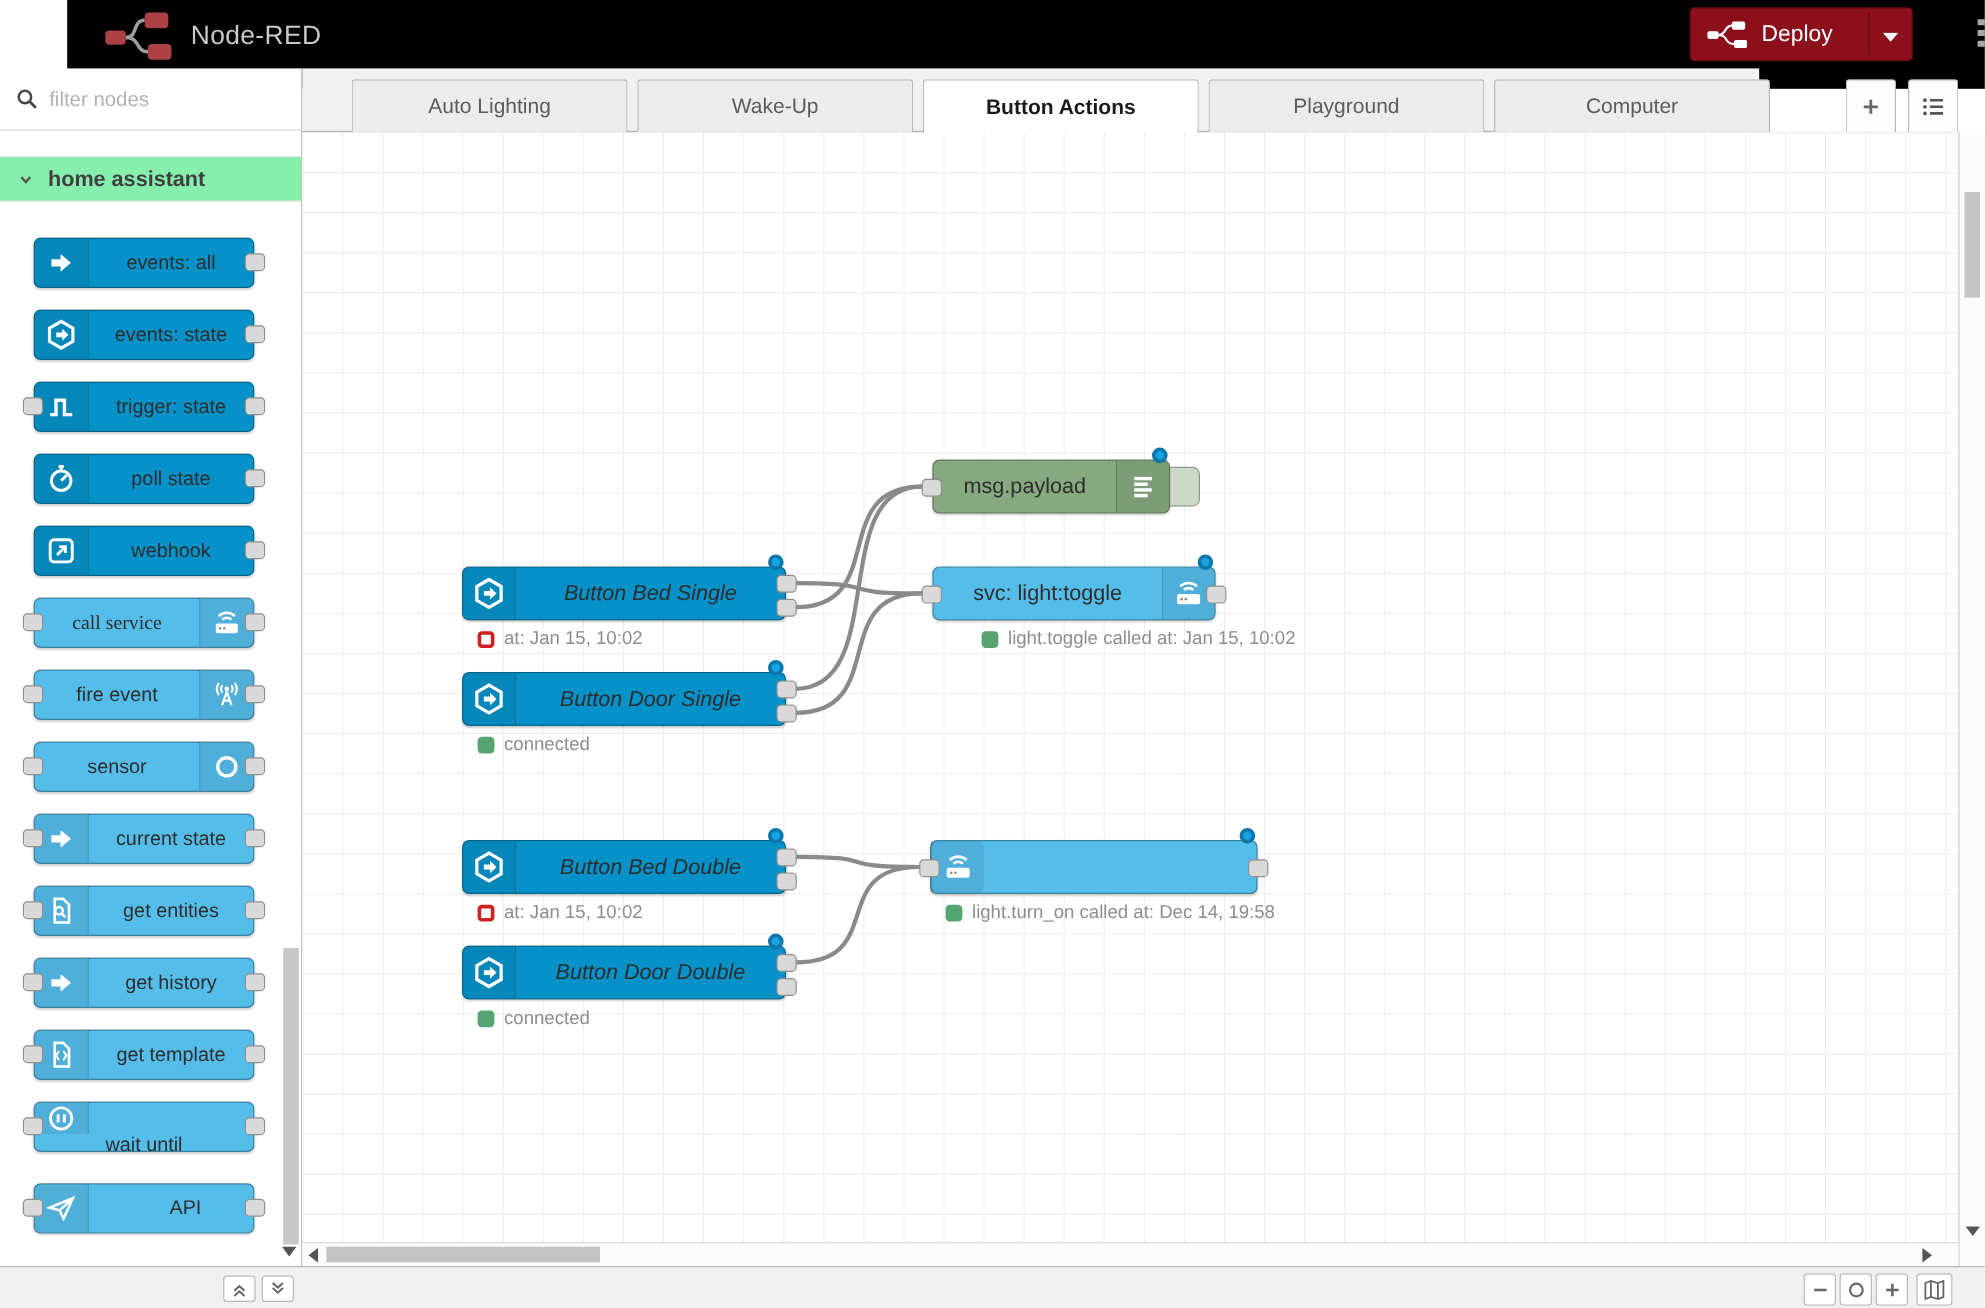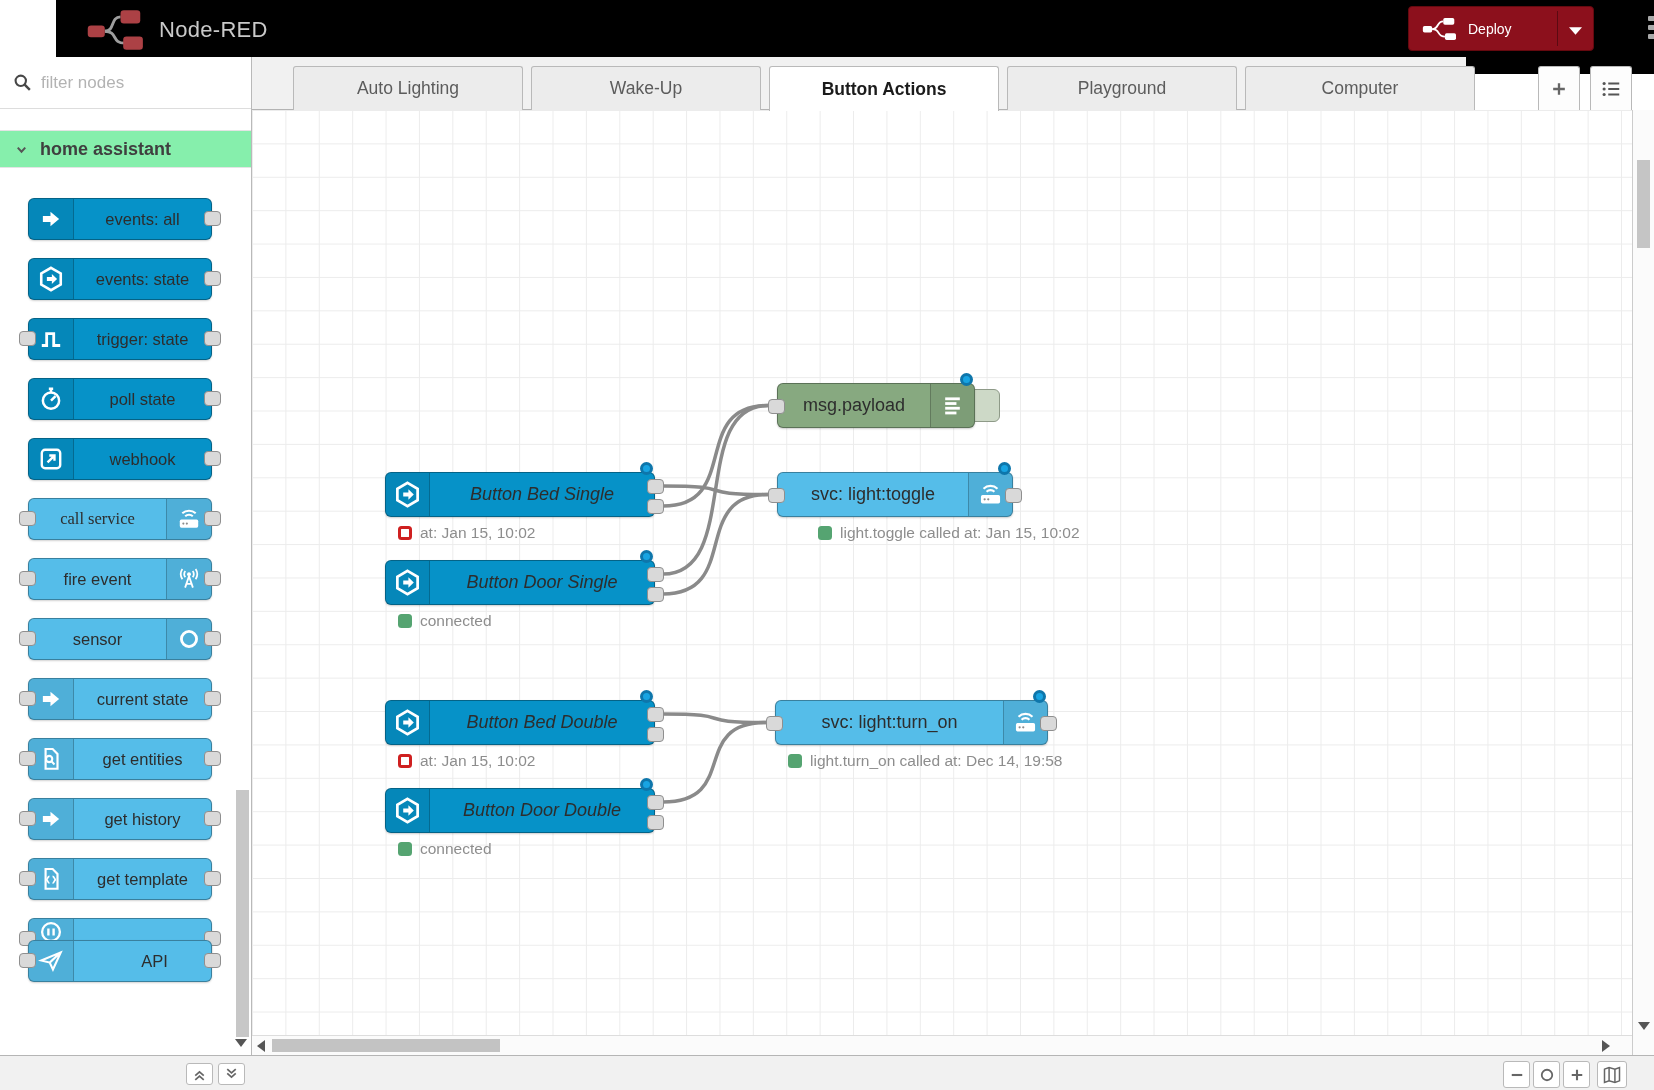--- a/index.html
+++ b/index.html
@@ -5,21 +5,21 @@
   * { margin:0; padding:0; box-sizing:border-box; }
   html,body { width:1654px; height:1090px; overflow:hidden;
     font-family:"Liberation Sans", sans-serif; background:#fff; position:relative; }
 
   
   .header { position:absolute; left:16px; top:0; width:1654px; height:74px; background:#000;margin-left:40px; }
   .brand { position:absolute; left:26px; top:9px; display:flex; align-items:center; gap:13px; }
   .brand-title { color:#c9c9c9; font-size:22px; letter-spacing:.3px; }
   .deploy-btn { position:absolute; left:1352px; top:6px; width:186px; height:45px;
     background:#8C101C; border:1px solid #65090f; border-radius:4px; display:flex; align-items:center; cursor:pointer; }
-  .deploy-btn .dlabel { color:#fff; font-size:14px; margin-left:12px; }
+  .deploy-btn .dlabel { color:#fff; font-size:19px; margin-left:12px; }
   .deploy-divider { position:absolute; right:35px; top:4px; bottom:4px; width:1px; background:rgba(0,0,0,.35); }
   .deploy-caret { position:absolute; right:11px; top:20px; }
   .hamburger { position:absolute; right:26px; top:16px; width:36px; height:26px; cursor:pointer; }
   .hamburger div { height:5px; background:#a9a9a9; margin-bottom:4px; border-radius:1px; }
 
   
   .palette { position:absolute; left:0; top:57px; width:252px; height:998px;
     background:#fff; border-right:1px solid #b9b9b9; }
   .search-row { position:absolute; left:0; top:0; width:100%; height:52px;
     border-bottom:1px solid #ddd; display:flex; align-items:center; padding-left:13px; }
@@ -328,21 +328,21 @@
             <svg viewBox="0 0 24 24" width="26" height="26">
               <circle cx="12" cy="12" r="8.2" fill="none" stroke="#fff" stroke-width="2.1"></circle>
               <path d="M9.6 8.8v6.4 M14.4 8.8v6.4" stroke="#fff" stroke-width="2.2"></path>
             </svg>
           </span>
         </span>
         <span class="nlabel">wait until</span>
         <span class="port in" style="top: calc(50% - 8px);"></span>
         <span class="port out" style="top: calc(50% - 8px);"></span>
       </div>
-      <div class="pnode light" style="top: 883px; gap: 24px;">
+      <div class="pnode light" style="top: 929px; gap: 24px;">
         <span class="icon-box ileft">
           <span class="icon">
             <svg viewBox="0 0 24 24" width="26" height="26">
               <path d="M3 11.5 L21 4 L13.8 19.8 L10.8 13.5 Z M10.8 13.5 L21 4" fill="none" stroke="#fff" stroke-width="1.9"></path>
             </svg>
           </span>
         </span>
         <span class="nlabel">API</span>
         <span class="port in" style="top: calc(50% - 8px);"></span>
         <span class="port out" style="top: calc(50% - 8px);"></span>
@@ -513,21 +513,20 @@
           <span class="icon">
             <svg viewBox="0 0 24 24" width="27" height="27">
               <path d="M8.5 9.5a5 5 0 0 1 7 0" stroke="#fff" stroke-width="1.9" fill="none"></path>
               <path d="M5.8 6.8a9 9 0 0 1 12.4 0" stroke="#fff" stroke-width="1.9" fill="none"></path>
               <rect x="3.5" y="12.5" width="17" height="7.5" rx="1.5" fill="#fff"></rect>
               <circle cx="6.8" cy="16.25" r="1" fill="rgba(0,0,0,.45)"></circle>
               <circle cx="10" cy="16.25" r="1" fill="rgba(0,0,0,.45)"></circle>
             </svg>
           </span>
         </span>
-        <span class="nlabel">svc: light:turn_on</span>
         <span class="port in" style="top: 14.5px;"></span>
         <span class="port out" style="top: 14.5px;"></span>
         <span class="changed-dot" style="left: 257px; top: -11px;"></span>
       </div>
       <div class="status-row" style="left: 536px; top: 642px;">
         <span class="status-icon" style="background: rgb(85, 164, 113);"></span>
         <span class="status-text">light.turn_on called at: Dec 14, 19:58</span>
       </div>
     </div>
 </div>

